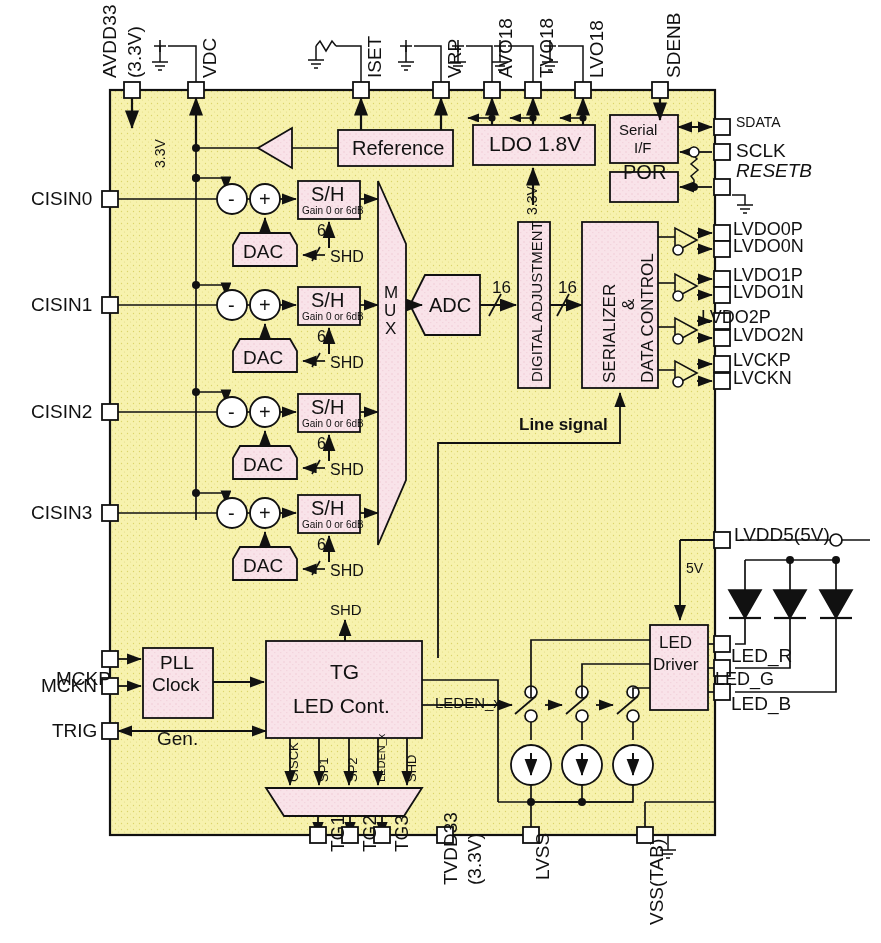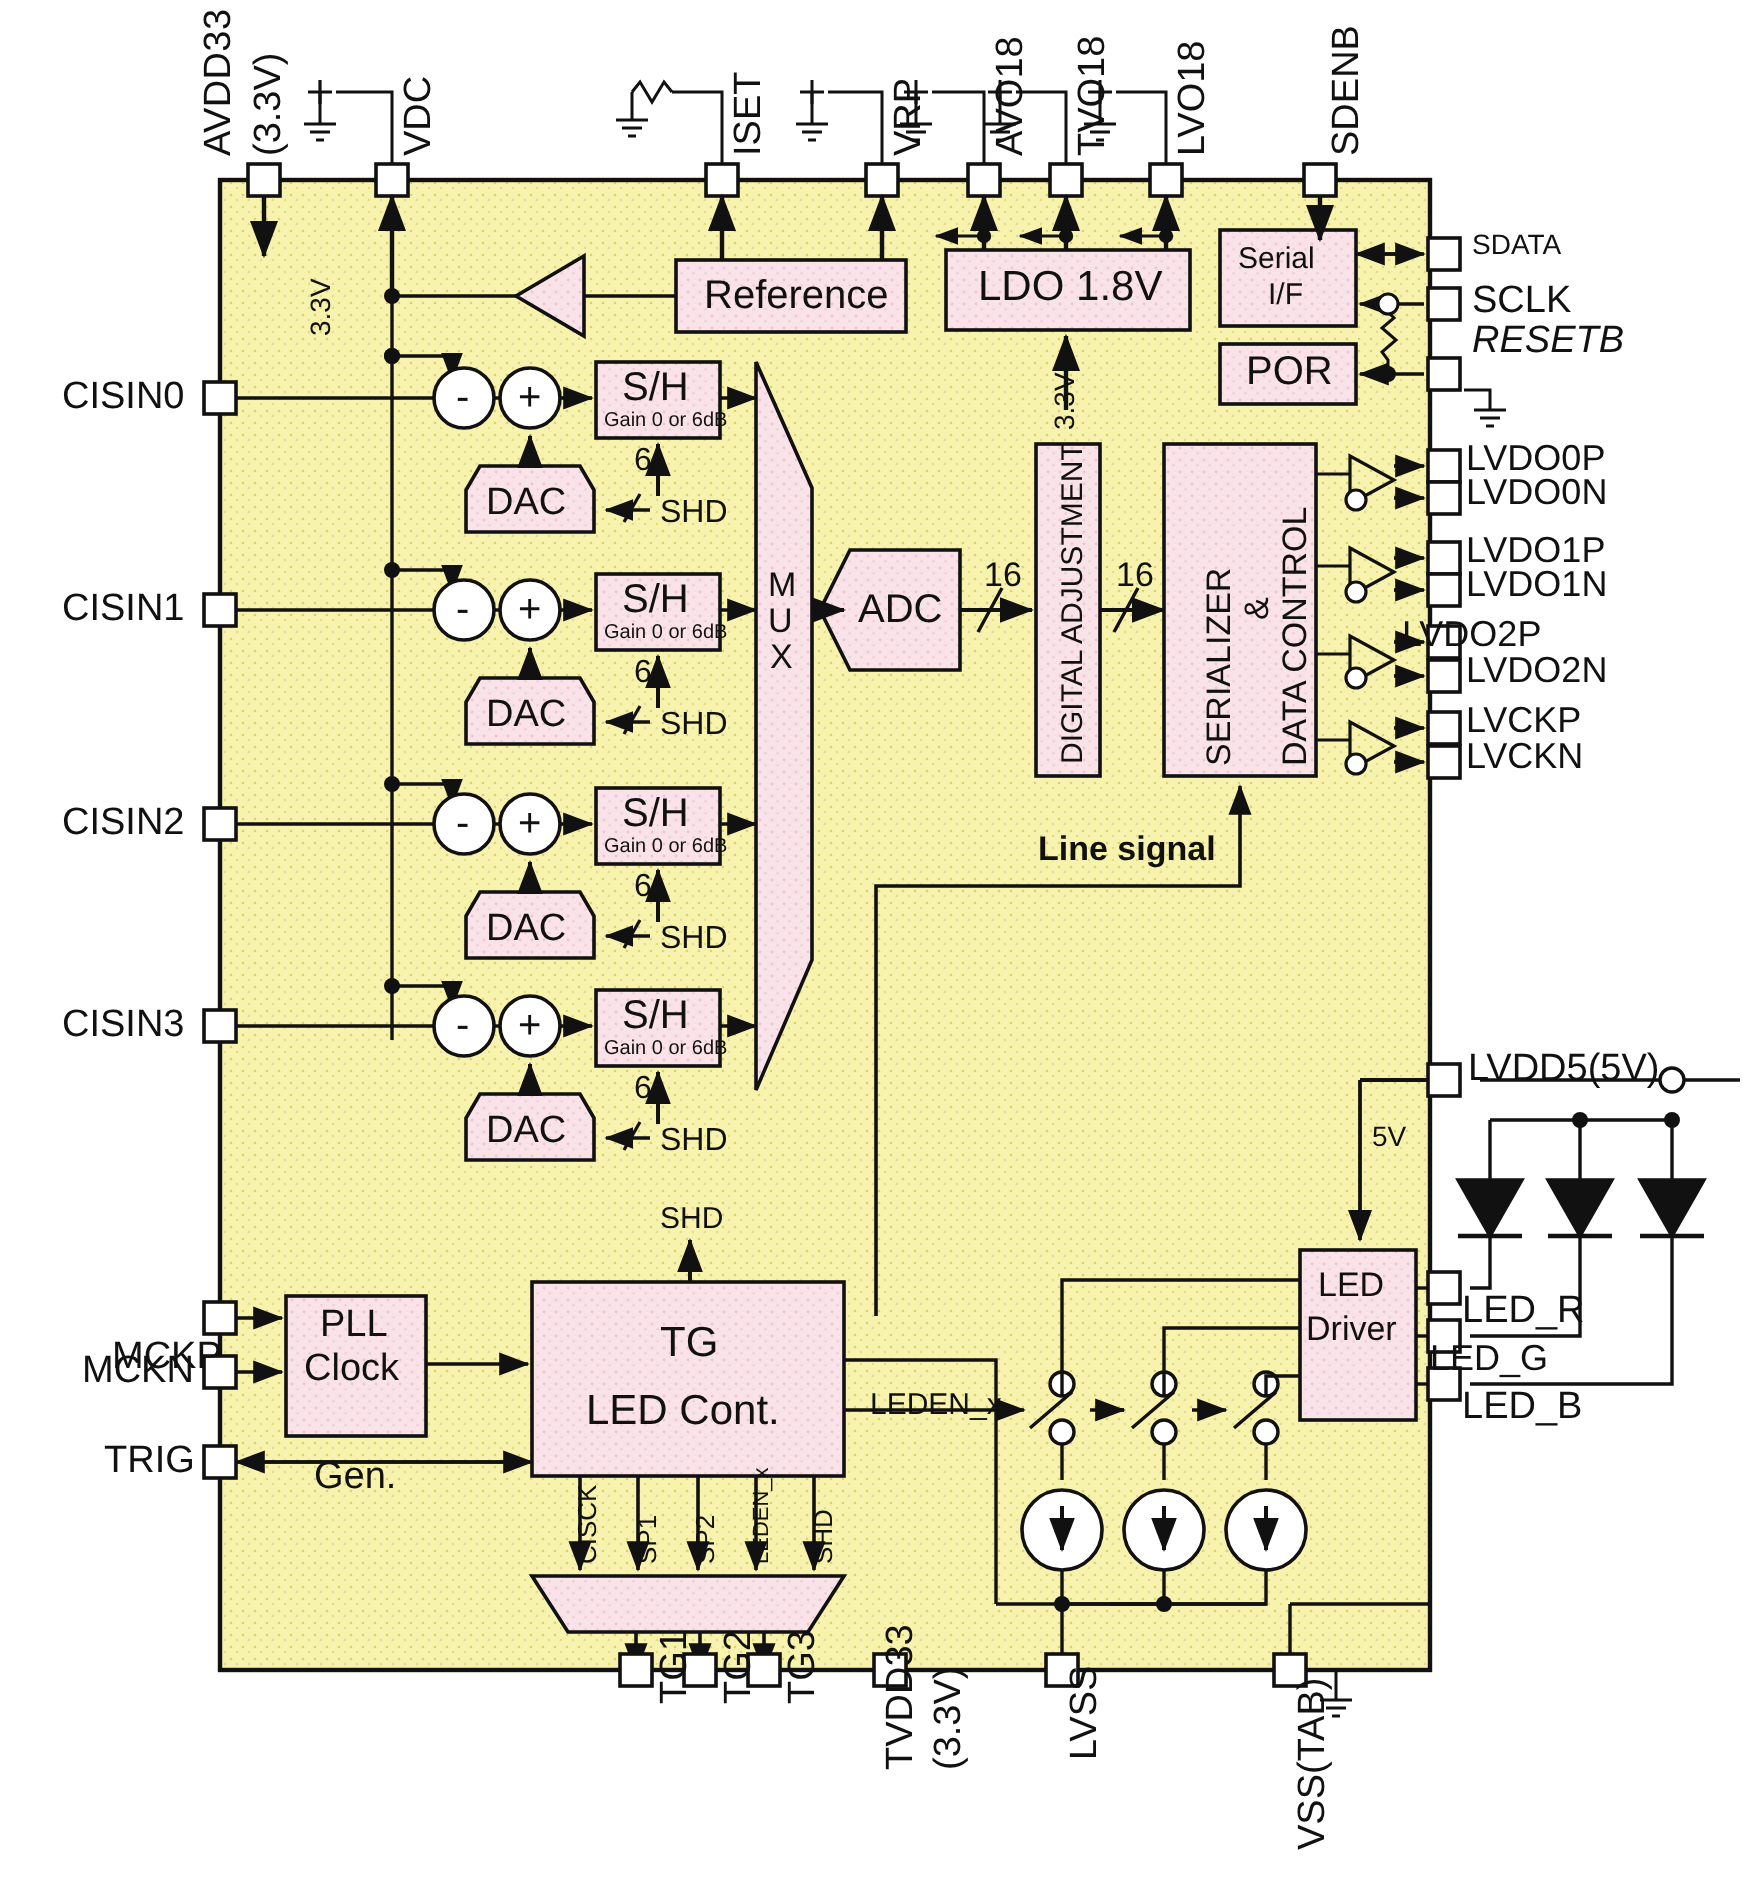--- a/index.html
+++ b/index.html
@@ -436,21 +436,21 @@
 <div class="lbl vert" style="left:391px;top:852px;transform:rotate(-90deg);font-size:19px;">TG3</div>
 <div class="lbl vert" style="left:440px;top:885px;transform:rotate(-90deg);font-size:19px;">TVDD33</div>
 <div class="lbl vert" style="left:464px;top:885px;transform:rotate(-90deg);font-size:19px;">(3.3V)</div>
 <div class="lbl vert" style="left:532px;top:880px;transform:rotate(-90deg);font-size:19px;">LVSS</div>
 <div class="lbl vert" style="left:646px;top:925px;transform:rotate(-90deg);font-size:19px;">VSS(TAB)</div>
 
 <div class="lbl" style="left:352px;top:137px;font-size:20px;">Reference</div>
 <div class="lbl" style="left:489px;top:132px;font-size:21px;">LDO 1.8V</div>
 <div class="lbl" style="left:619px;top:121px;font-size:15px;">Serial</div>
 <div class="lbl" style="left:634px;top:139px;font-size:15px;">I/F</div>
-<div class="lbl" style="left:623px;top:175px;font-size:20px;">POR</div>
+<div class="lbl" style="left:623px;top:161px;font-size:20px;">POR</div>
 
 <div class="lbl" style="left:384px;top:283px;font-size:17px;">M</div>
 <div class="lbl" style="left:384px;top:301px;font-size:17px;">U</div>
 <div class="lbl" style="left:385px;top:319px;font-size:17px;">X</div>
 
 <div class="lbl" style="left:429px;top:294px;font-size:20px;">ADC</div>
 <div class="lbl vert" style="left:528px;top:382px;transform:rotate(-90deg);font-size:15px;">DIGITAL ADJUSTMENT</div>
 <div class="lbl vert" style="left:600px;top:383px;transform:rotate(-90deg);font-size:17px;">SERIALIZER</div>
 <div class="lbl vert" style="left:619px;top:310px;transform:rotate(-90deg);font-size:17px;">&amp;</div>
 <div class="lbl vert" style="left:638px;top:383px;transform:rotate(-90deg);font-size:17px;">DATA CONTROL</div>

